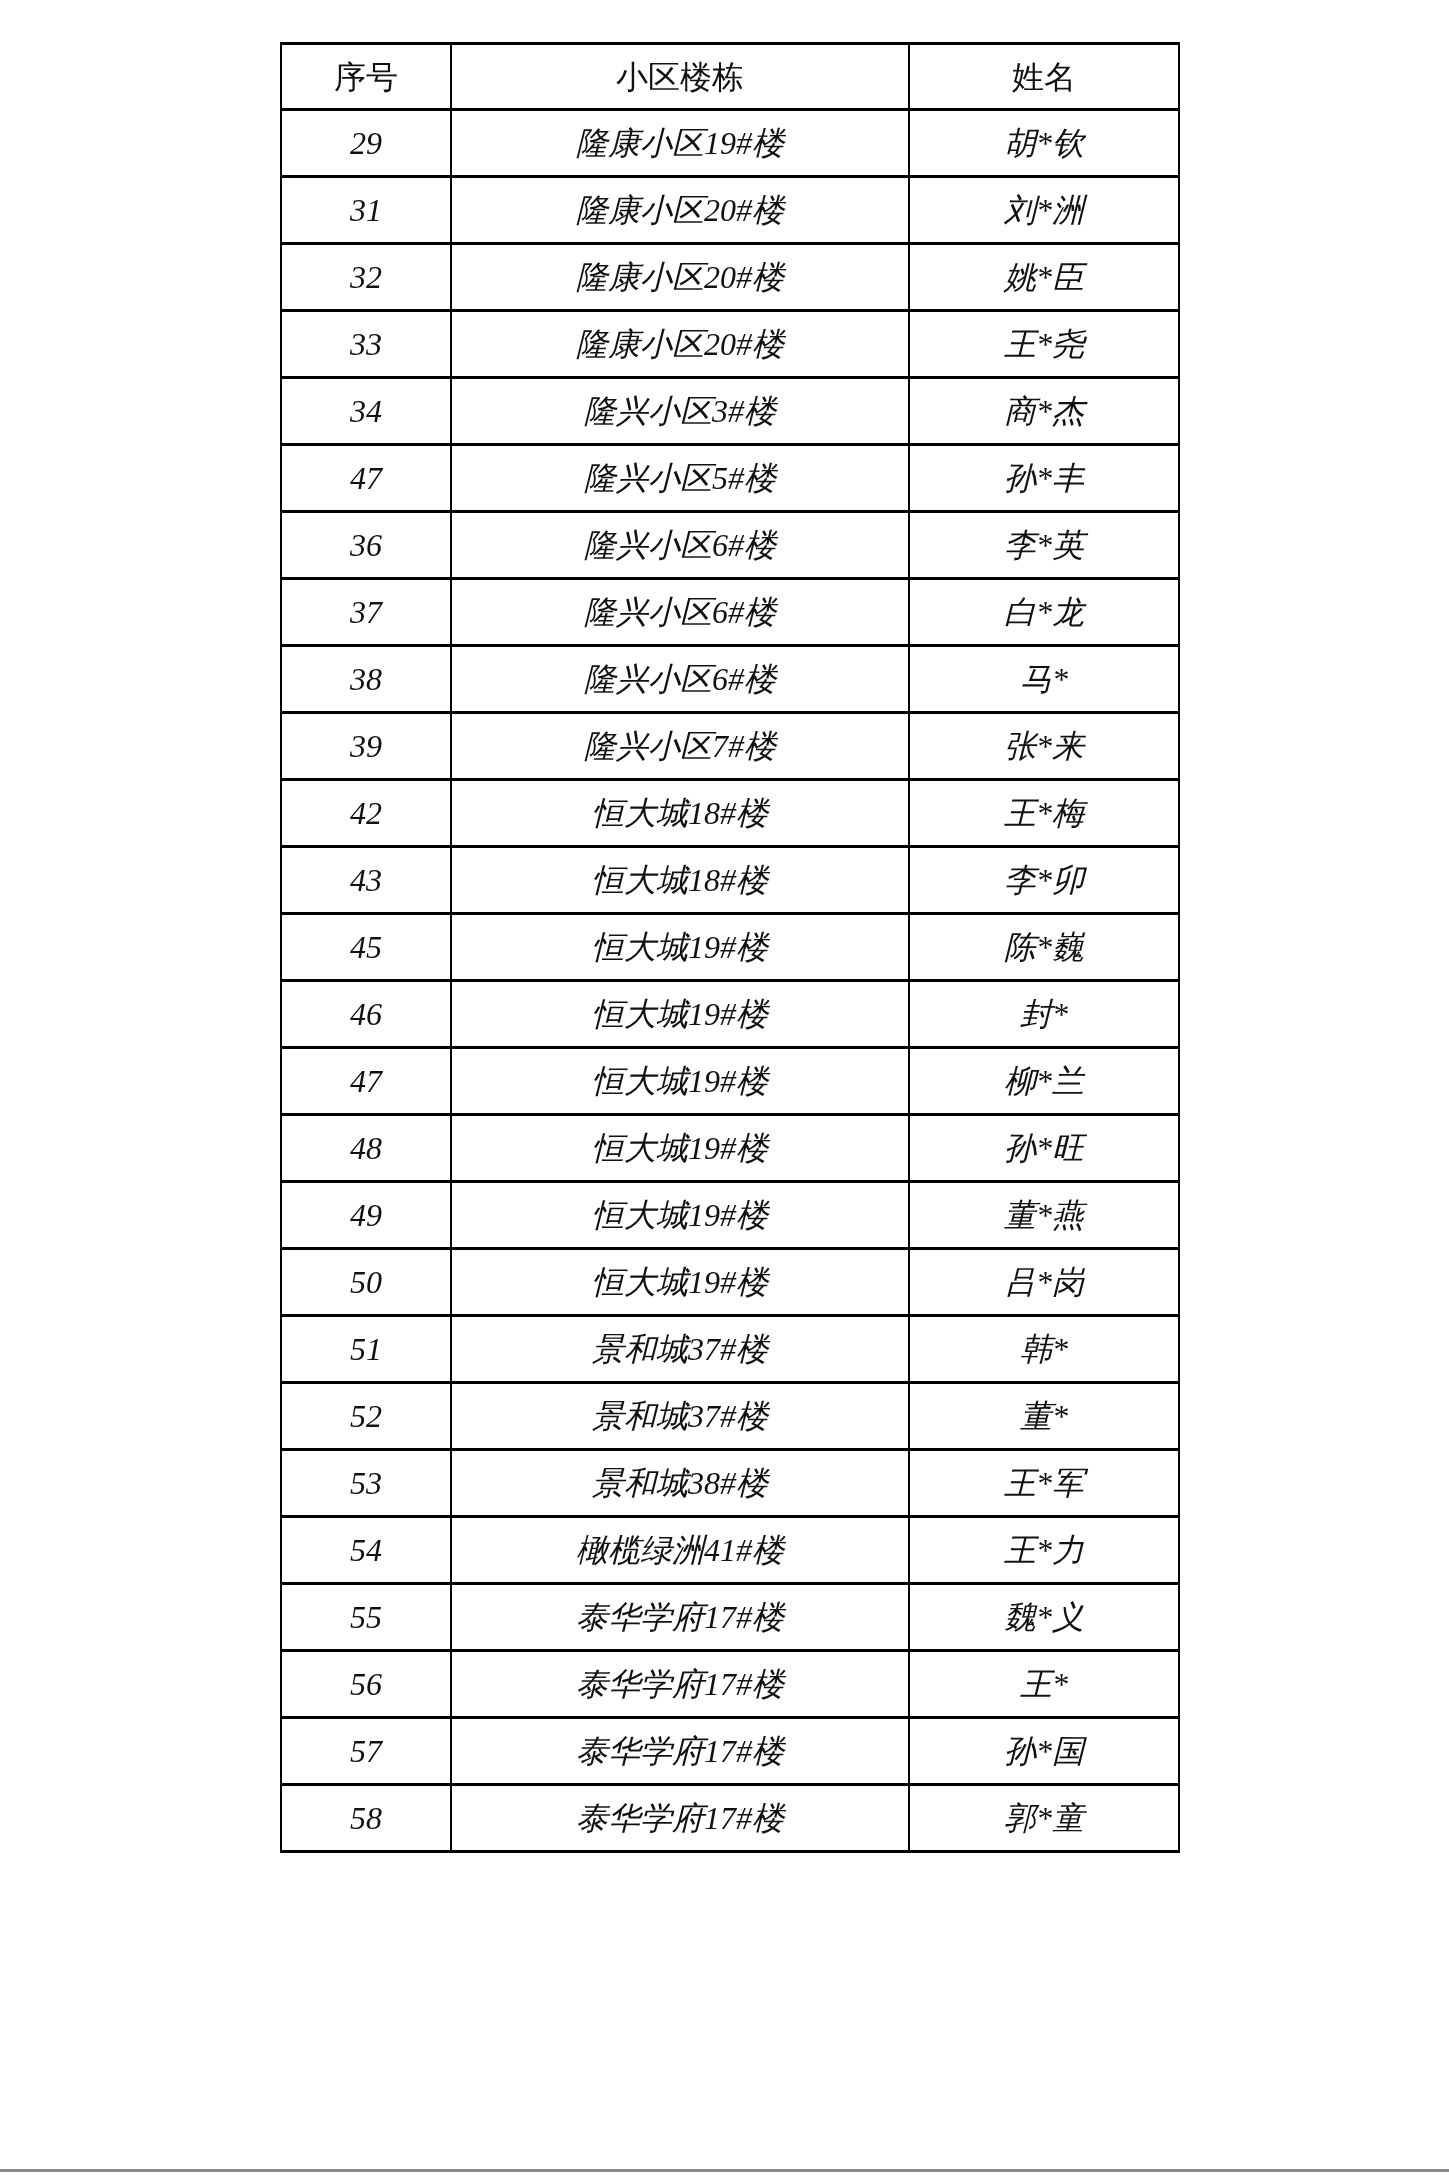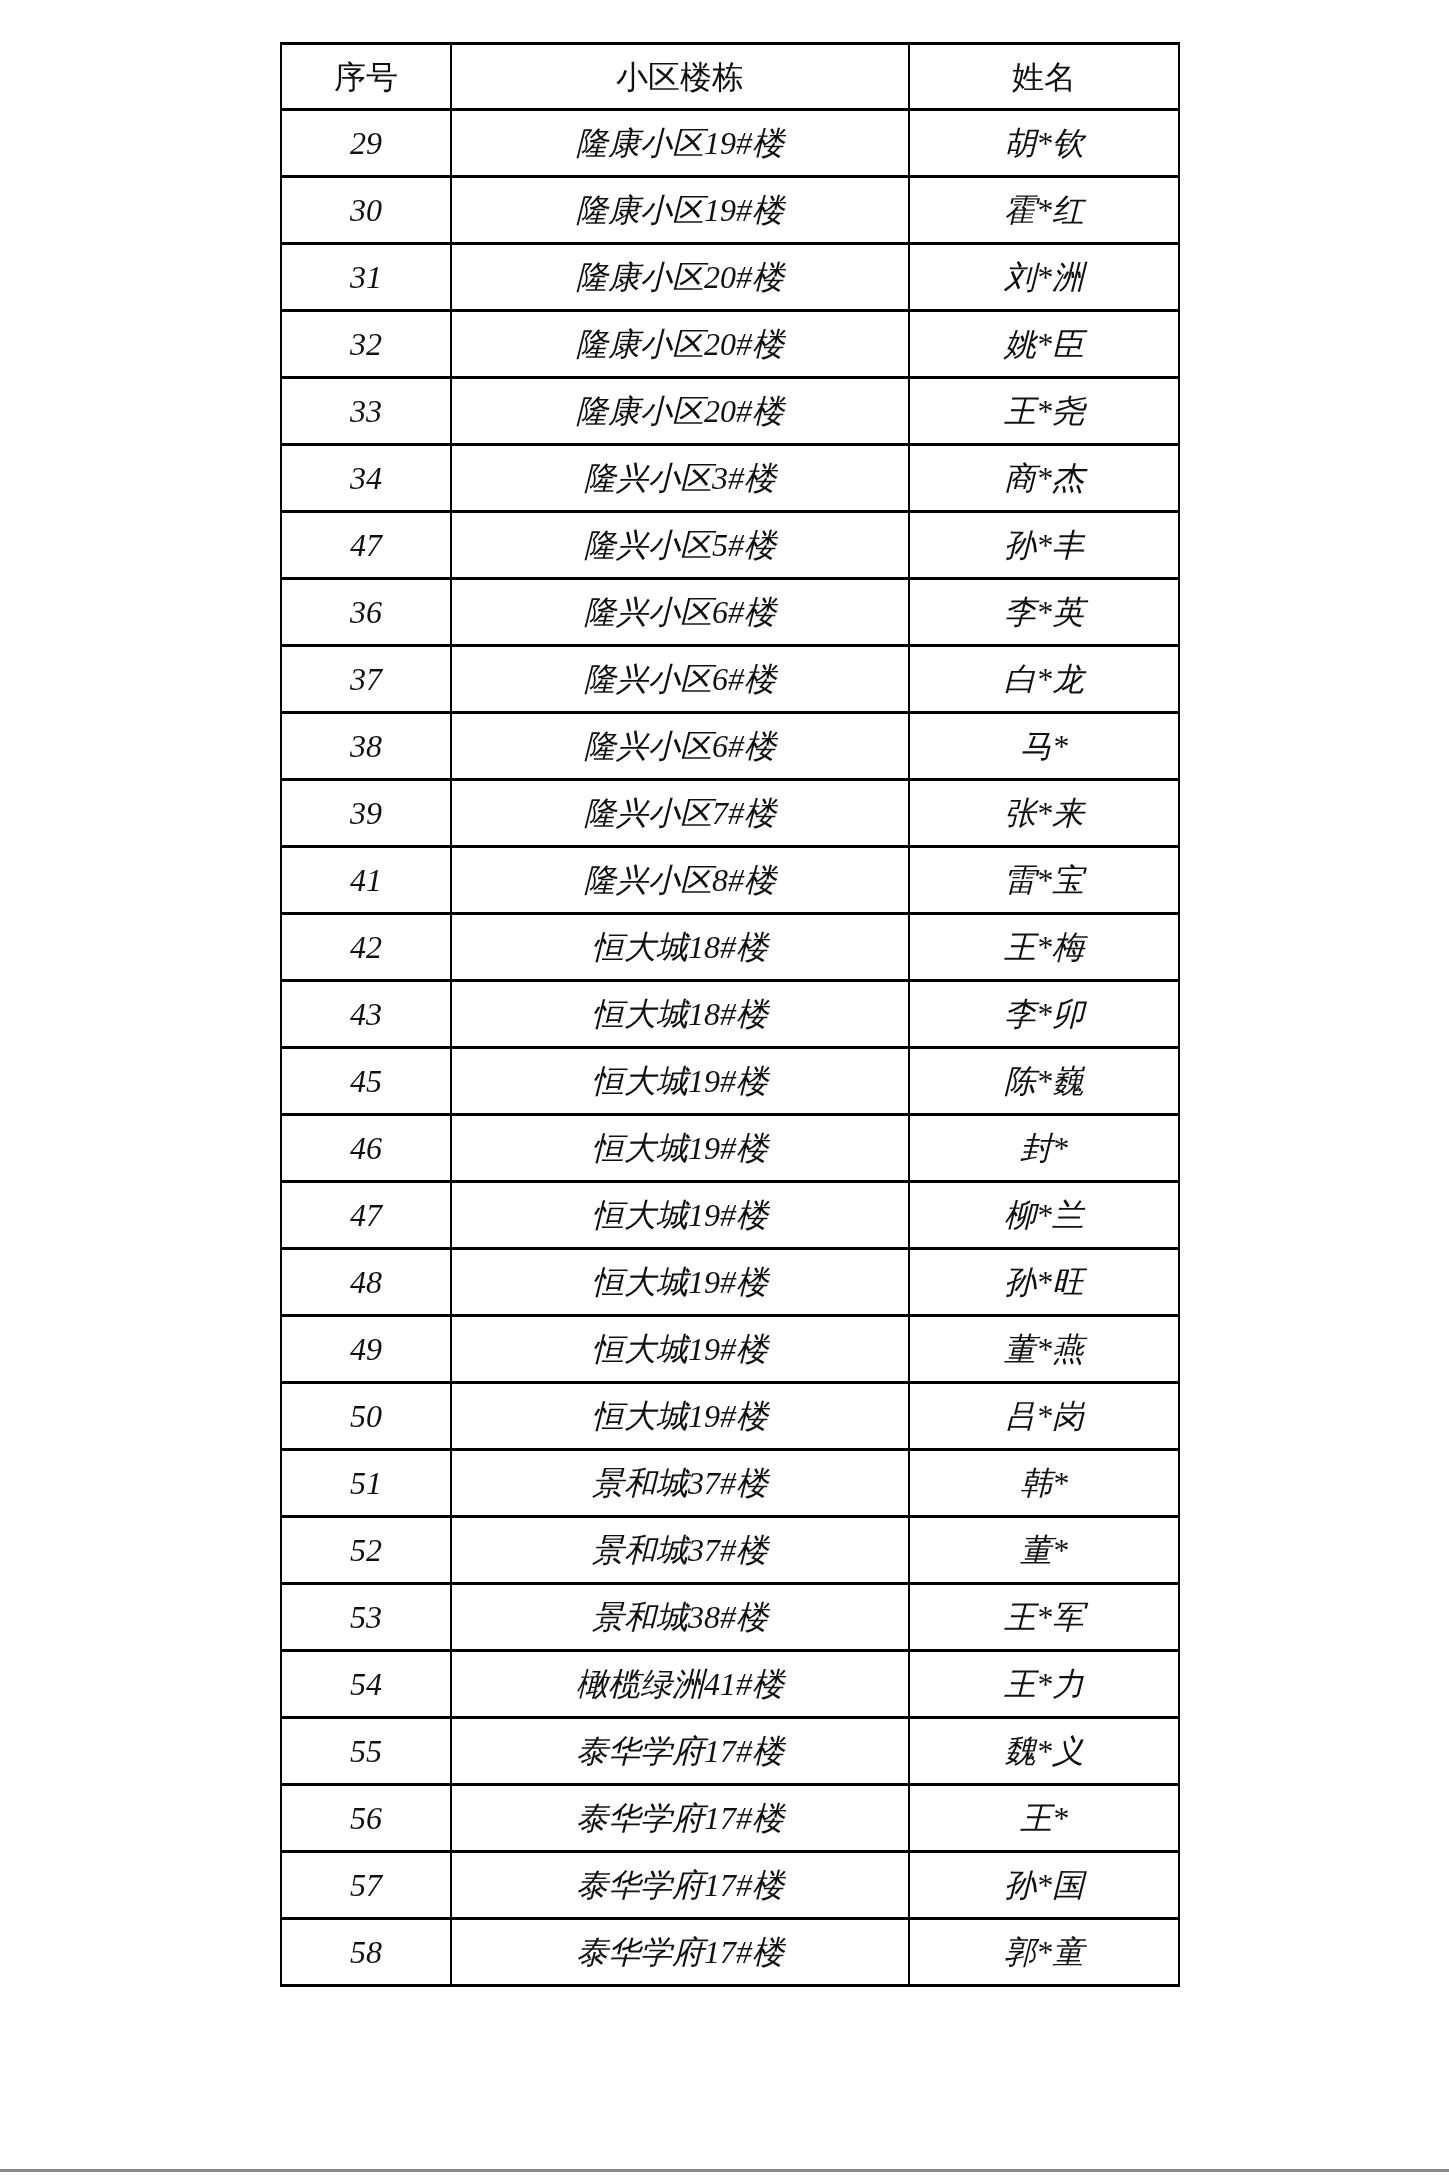--- a/index.html
+++ b/index.html
@@ -66,25 +66,20 @@
       <th>姓名</th>
     </tr>
   </thead>
   <tbody>
       <tr>
         <td>29</td>
         <td>隆康小区19#楼</td>
         <td>胡*钦</td>
       </tr>
       <tr>
-        <td>30</td>
-        <td>隆康小区19#楼</td>
-        <td>霍*红</td>
-      </tr>
-      <tr>
         <td>31</td>
         <td>隆康小区20#楼</td>
         <td>刘*洲</td>
       </tr>
       <tr>
         <td>32</td>
         <td>隆康小区20#楼</td>
         <td>姚*臣</td>
       </tr>
       <tr>
@@ -114,25 +109,20 @@
       </tr>
       <tr>
         <td>38</td>
         <td>隆兴小区6#楼</td>
         <td>马*</td>
       </tr>
       <tr>
         <td>39</td>
         <td>隆兴小区7#楼</td>
         <td>张*来</td>
-      </tr>
-      <tr>
-        <td>41</td>
-        <td>隆兴小区8#楼</td>
-        <td>雷*宝</td>
       </tr>
       <tr>
         <td>42</td>
         <td>恒大城18#楼</td>
         <td>王*梅</td>
       </tr>
       <tr>
         <td>43</td>
         <td>恒大城18#楼</td>
         <td>李*卯</td>

